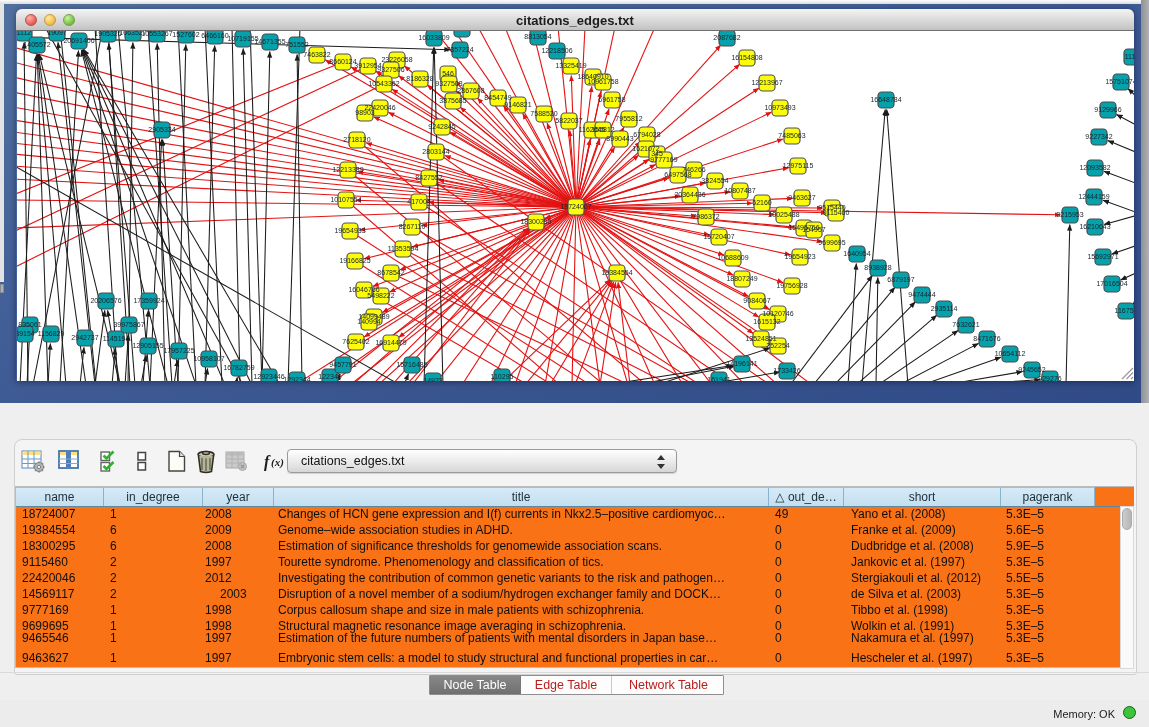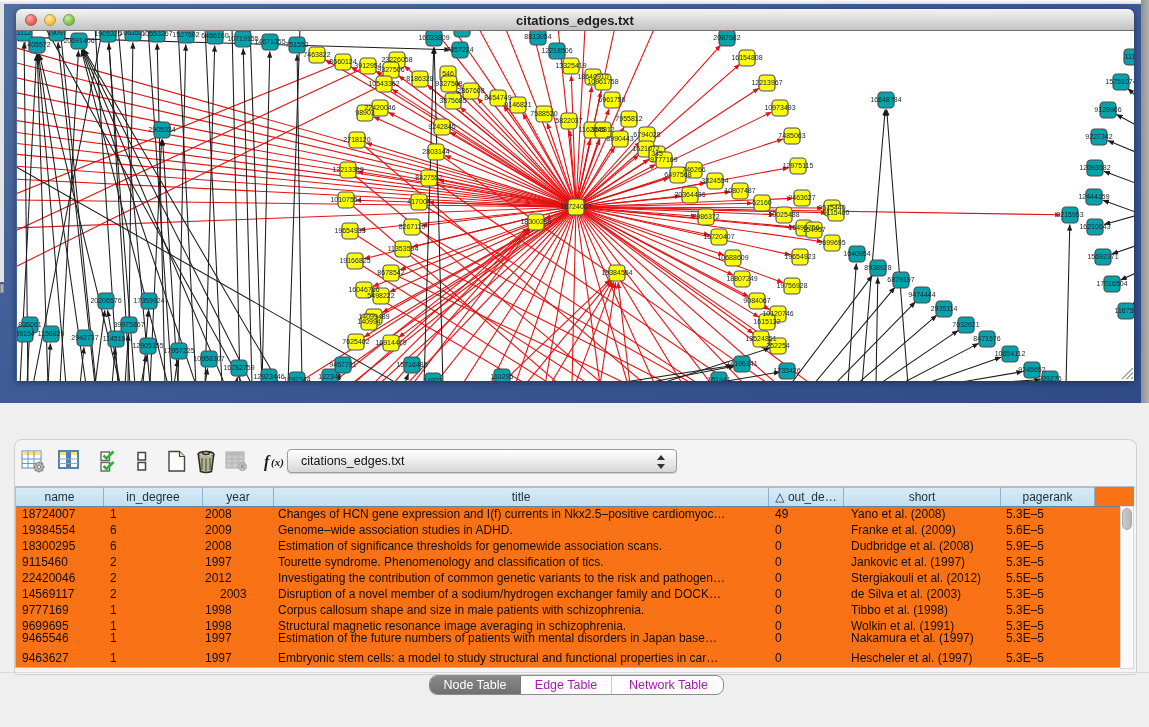--- a/index.html
+++ b/index.html
@@ -16,22 +16,22 @@
 #tphead{position:absolute;left:0;top:0;width:1149px;height:28px;background:linear-gradient(#ececec,#e2e2e2);border-top:1px solid #fbfbfb;border-bottom:1px solid #cdcdcd}
 #tphead .t{position:absolute;left:10px;top:6px;font-size:13px;color:#2e2e2e}
 #inner{position:absolute;left:14px;top:36px;width:1123px;height:236px;background:#f4f4f4;border:1px solid #cfcfcf;border-radius:8px 8px 3px 3px}
 #tbl{position:absolute;left:15px;top:83px;width:1119px;height:182px;background:#f97316;border:1px solid #bcbcbc;border-right:none;overflow:hidden}
 .hcell{position:absolute;top:0;height:19px;background:linear-gradient(#d6eaf7,#c3dff0);border-right:1px solid #8cb3cc;border-top:1px solid #9dc2da;font-size:12px;color:#1d2f3a;text-align:center;line-height:19px}
 #hbot{position:absolute;left:0;top:19px;width:1119px;height:1px;background:#5f87a0}
 .trow{position:absolute;left:0;width:1119px;height:16px;font-size:12px;color:#0f0f0f}
 .trow span{position:absolute;top:1px;white-space:nowrap}
 #vsb{position:absolute;left:1120px;top:103px;width:14px;height:163px;background:#fafafa;border:1px solid #d9d9d9}
 #vsbthumb{position:absolute;left:1122px;top:105px;width:10px;height:22px;background:linear-gradient(90deg,#cdcdcd,#b5b5b5);border-radius:5px;border:1px solid #aaa}
-#tabs{position:absolute;left:429px;top:272px;width:295px;height:20px;border:1px solid #8e8e8e;border-radius:8px;background:#fdfdfd;overflow:hidden}
-.tab{position:absolute;top:0;height:20px;font-size:12.5px;line-height:19px;text-align:center;color:#a21caf}
+#tabs{position:absolute;left:429px;top:272px;width:295px;height:20px;border:1px solid #8e8e8e;border-radius:1px;background:#fdfdfd;overflow:hidden}
+.tab{position:absolute;top:0;height:20px;font-size:12.5px;line-height:19px;text-align:center;color:#b91c1c}
 #tabline{position:absolute;left:0;top:269px;width:1149px;height:1px;background:#dadada}
 #statusbar{position:absolute;left:0;top:297px;width:1149px;height:27px;background:#ececec}
 #mem{position:absolute;right:34px;top:8px;font-size:11px;color:#1c1c1c}
 #memdot{position:absolute;right:13px;top:6px;width:13px;height:13px;border-radius:50%;background:#3ec43a;border:1.5px solid #1e5e20}
 .ticon{position:absolute;top:47px}
 #dd{position:absolute;left:287px;top:46px;width:390px;height:24px;border:1px solid #9a9a9a;border-radius:4px;background:linear-gradient(#ffffff,#e8e8e8 60%,#d6d6d6);box-shadow:0 1px 1px rgba(0,0,0,.15)}
 #dd .txt{position:absolute;left:13px;top:4px;font-size:12.5px;color:#111}
 </style></head><body>
 <div id="app">
 <div id="desktop"></div>
@@ -745,13 +745,17 @@
         </div>
       </div>
   <div id="vsb"></div>
       <div id="vsbthumb"></div>
   <div id="tabline"></div>
   <div id="tabs">
     <div class="tab" style="left:0;width:91px;background:linear-gradient(#888,#6d6d6d);color:#fff;border-right:1px solid #777">Node Table</div>
     <div class="tab" style="left:91px;width:90px">Edge Table</div>
     <div class="tab" style="left:181px;width:114px;border-left:1px solid #c9c9c9">Network Table</div>
   </div>
+  <div id="statusbar">
+        <span id="mem">Memory: OK</span>
+        <span id="memdot"></span>
+      </div>
 </div>
 </div>
 </body></html>

